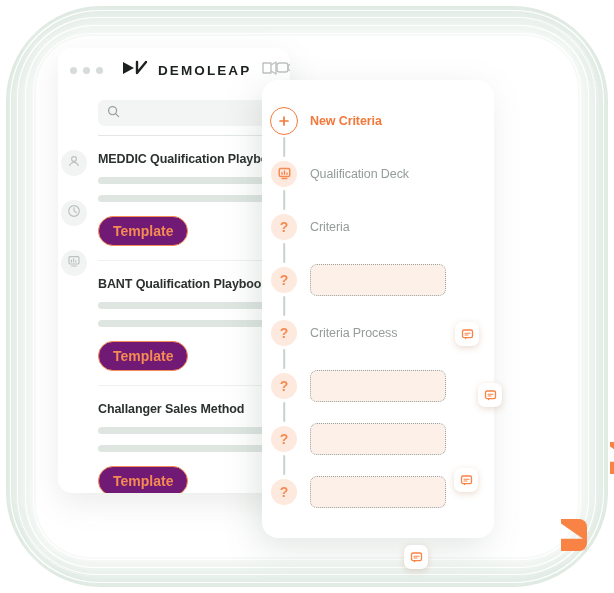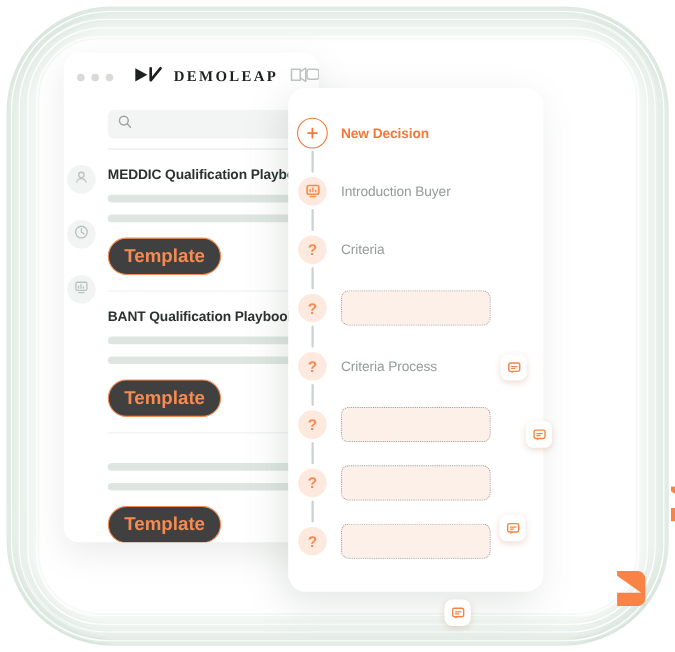--- a/index.html
+++ b/index.html
@@ -26,21 +26,21 @@
     background:#ffffff;border-radius:14px;
     box-shadow:0 10px 30px rgba(90,110,95,.13);
     overflow:hidden;
   }
   .titlebar{height:44px;display:flex;align-items:center;padding:0 12px;background:#fff;}
   .dots{display:flex;gap:6px;margin-right:18px;}
   .dot{width:7px;height:7px;border-radius:50%;background:#d7dcd9;}
   .brand{display:flex;align-items:center;gap:7px;}
   .brandmark{display:block;}
   .brandname{
-    font-size:13.5px;font-weight:700;letter-spacing:2.1px;color:#1d2220;font-family:Liberation Serif, serif;
+    font-size:13.5px;font-weight:700;letter-spacing:2.1px;color:#1d2220;
   }
   .cam-icon{margin-left:10px;opacity:.55;}
 
   .win-body{position:relative;height:401px;}
   .rail{
     position:absolute;left:0;top:0;width:32px;height:100%;
     display:flex;flex-direction:column;align-items:center;padding-top:58px;gap:24px;
   }
   .rail-btn{
     width:26px;height:26px;border-radius:50%;background:#f2f4f3;
@@ -62,22 +62,22 @@
   .card-title{
     font-size:12.5px;font-weight:700;color:#2b312f;letter-spacing:-.1px;
     white-space:nowrap;
   }
   .skel{height:7px;border-radius:4px;background:#dfe6e2;margin-top:11px;}
   .skel.w1{width:196px;}
   .skel.w2{width:172px;}
   .tmpl-btn{
     margin-top:14px;display:inline-block;
     border:1.7px solid #f58b52;border-radius:40px;
-    color:#f58b52;font-size:17px;font-weight:700;
-    padding:6px 14px;background:#404040;
+    color:#f58b52;font-size:14px;font-weight:700;
+    padding:6px 14px;background:#701a75;
   }
 
   
   .panel{
     position:absolute;left:262px;top:80px;width:232px;height:458px;
     background:#fff;border-radius:16px;
     box-shadow:-6px 10px 34px rgba(90,110,95,.17);
     overflow:hidden;
   }
   .steps{position:relative;padding:14px 0 0 0;}
@@ -221,48 +221,48 @@
             </svg>
           </span>
           <input class="search-input" placeholder="" style="">
         </div>
         <div class="hr"></div>
       </div>
 
       <div id="playbook-list">
           <div class="card"><div class="card-title">MEDDIC Qualification Playbook</div><div class="skel w1"></div><div class="skel w2"></div><div class="tmpl-btn">Template</div></div>
           <div class="card"><div class="card-title">BANT Qualification Playbook</div><div class="skel w1"></div><div class="skel w2"></div><div class="tmpl-btn">Template</div></div>
-          <div class="card"><div class="skel w1"></div><div class="skel w2"></div><div class="tmpl-btn">Template</div></div>
+          <div class="card"><div class="card-title">Challanger Sales Method</div><div class="skel w1"></div><div class="skel w2"></div><div class="tmpl-btn">Template</div></div>
         </div>
     </div>
 
   </div>
 </div>
 
 <div class="panel">
   <div class="steps" id="steps">
       <div class="step">
         <div class="marker ring-marker">
           <svg width="12" height="12" viewBox="0 0 12 12">
             <path d="M6 2 V10 M2 6 H10" stroke="#f2793b" stroke-width="1.7" stroke-linecap="round"></path>
           </svg>
         </div>
         <div class="connector"></div>
-        <div class="step-label accent">New Decision</div>
+        <div class="step-label accent">New Criteria</div>
       </div>
       <div class="step">
         <div class="marker">
           <svg width="15" height="15" viewBox="0 0 15 15">
             <rect x="2.2" y="2.6" width="10.6" height="8" rx="1.6" fill="none" stroke="#f58b52" stroke-width="1.5"></rect>
             <path d="M5 8.2 V6.4 M7.5 8.2 V4.9 M10 8.2 V7" stroke="#f58b52" stroke-width="1.4" stroke-linecap="round"></path>
             <path d="M5.2 12.6 h4.6" stroke="#f58b52" stroke-width="1.5" stroke-linecap="round"></path>
           </svg>
         </div>
         <div class="connector"></div>
-        <div class="step-label">Introduction Buyer</div>
+        <div class="step-label">Qualification Deck</div>
       </div>
       <div class="step">
         <div class="marker">
           <span style="font-size:14px;font-weight:700;color:#f58b52;font-family:'Liberation Sans',sans-serif;">?</span>
         </div>
         <div class="connector"></div>
         <div class="step-label">Criteria</div>
       </div>
       <div class="step">
         <div class="marker">

